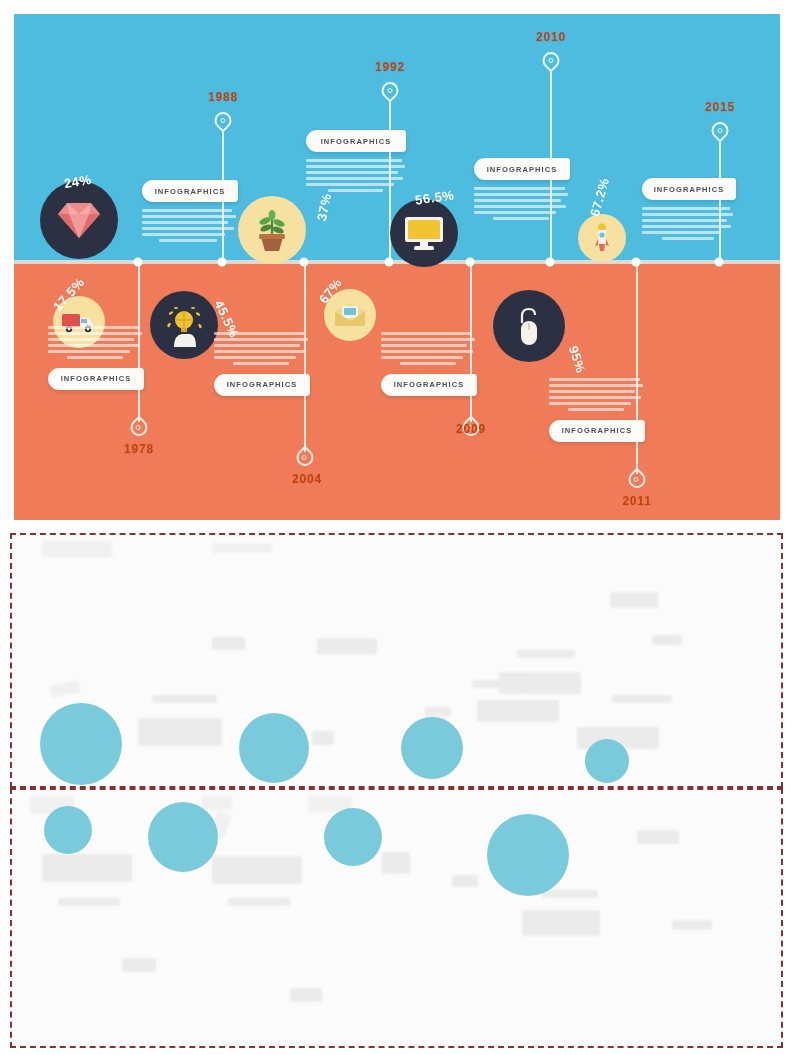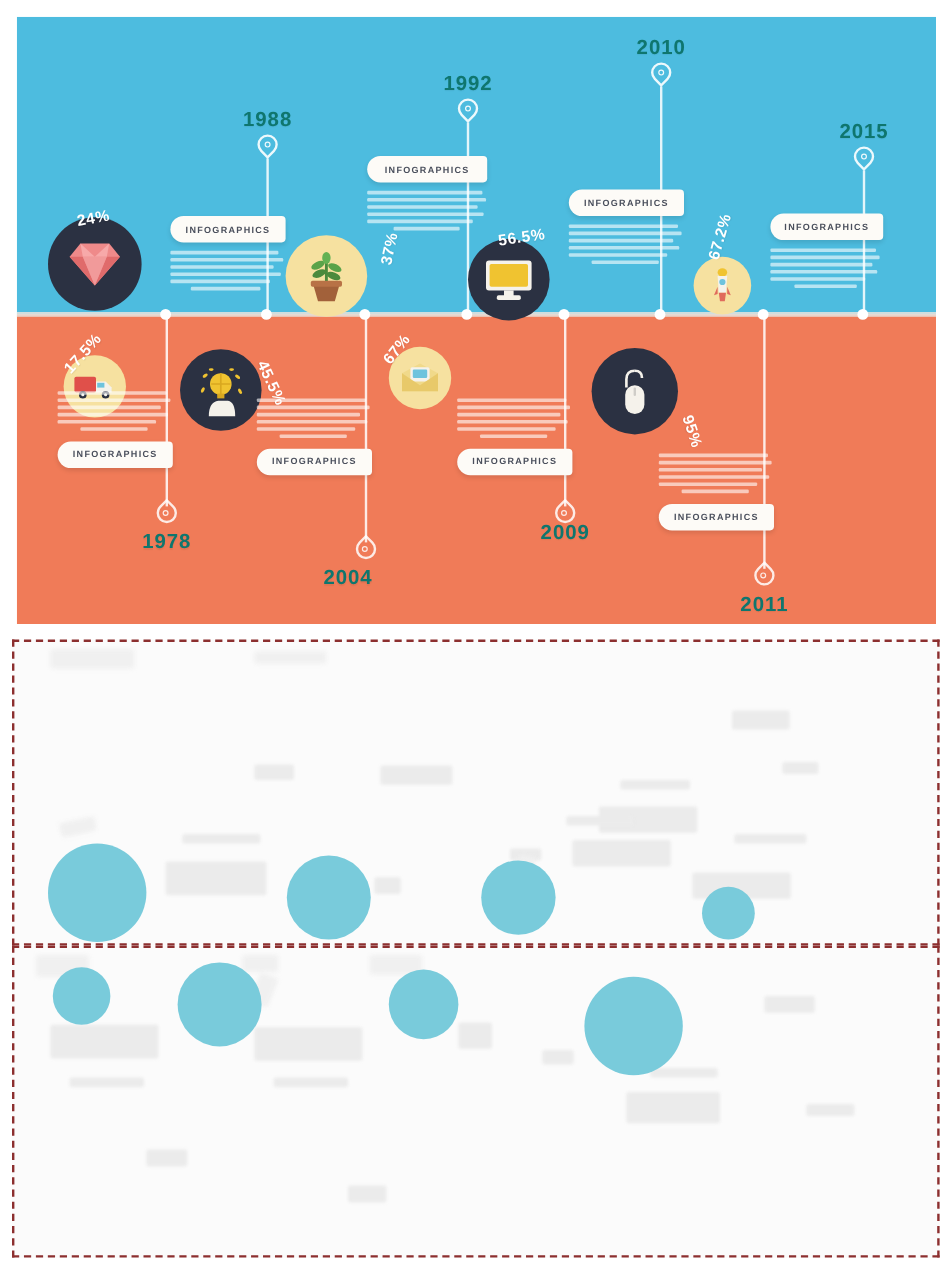--- a/index.html
+++ b/index.html
@@ -81,22 +81,22 @@
     position: absolute; top: 5px; left: 1px;
   }
   .pin-bot .dot {
     position: absolute; left: 6px; top: 11px;
     width: 5px; height: 5px; border-radius: 50%;
     border: 1.5px solid rgba(255,255,255,.85);
   }
 
   .year {
     position: absolute;
-    color: #0f766e;
-    font-size: 17px;
+    color: #c2410c;
+    font-size: 12px;
     font-weight: bold;
     letter-spacing: .8px;
     transform: translateX(-50%);
     white-space: nowrap;
     text-shadow: 0 1px 1px rgba(0,0,0,.06);
   }
 
   
   .medallion {
     position: absolute;
@@ -352,21 +352,21 @@
     <div class="card-pill" style="margin-top:9px;">
       <span>INFOGRAPHICS</span>
     </div>
   </div>
 
   <div class="stem" style="left:290px; top:248px; height:190px;"></div>
   <div class="pin-bot" style="left:291px; top:430px;">
     <div class="head"></div>
       <div class="dot"></div>
   </div>
-  <div class="year" style="left:276px; top:458px;">2004</div>
+  <div class="year" style="left:293px; top:458px;">2004</div>
 
   <div class="medallion med-dark" style="left:170px; top:311px; width:68px; height:68px;">
     <svg width="44" height="44" viewBox="0 0 44 44">
       <circle cx="22" cy="17" r="9" fill="#f0c330"></circle>
       <path d="M22 8 L22 26 M14 17 L30 17" stroke="#d9a81f" stroke-width="1.4"></path>
       <rect x="19" y="25" width="6" height="4" fill="#d9a81f"></rect>
       <path d="M12 44 Q12 32 20 31 L28 31 Q34 32 34 44 Z" fill="#f5f2eb"></path>
       <ellipse cx="9" cy="10" rx="2.4" ry="1.3" fill="#f0c330" transform="rotate(-35 9 10)"></ellipse>
       <ellipse cx="36" cy="11" rx="2.4" ry="1.3" fill="#f0c330" transform="rotate(35 36 11)"></ellipse>
       <ellipse cx="7" cy="22" rx="2.4" ry="1.3" fill="#f0c330" transform="rotate(-60 7 22)"></ellipse>
@@ -389,21 +389,21 @@
     <div class="card-pill" style="margin-top:9px;">
       <span>INFOGRAPHICS</span>
     </div>
   </div>
 
   <div class="stem" style="left:456px; top:248px; height:160px;"></div>
   <div class="pin-bot" style="left:457px; top:400px;">
     <div class="head"></div>
       <div class="dot"></div>
   </div>
-  <div class="year" style="left:457px; top:420px;">2009</div>
+  <div class="year" style="left:457px; top:408px;">2009</div>
 
   <div class="medallion med-yellow" style="left:336px; top:301px; width:52px; height:52px;">
     <svg width="34" height="26" viewBox="0 0 34 26">
       <path d="M2 9 L17 1 L32 9 L32 24 L2 24 Z" fill="#f0d98a"></path>
       <rect x="9" y="4" width="16" height="12" rx="1.5" fill="#f5f2eb"></rect>
       <rect x="11" y="6" width="12" height="7" rx="1" fill="#6ec3dd"></rect>
       <path d="M2 9 L17 19 L32 9 L32 24 L2 24 Z" fill="#e8c96a"></path>
     </svg>
   </div>
   <div class="pct" style="left:302px; top:283px; transform:rotate(-52deg); transform-origin:left top;">67%</div>

